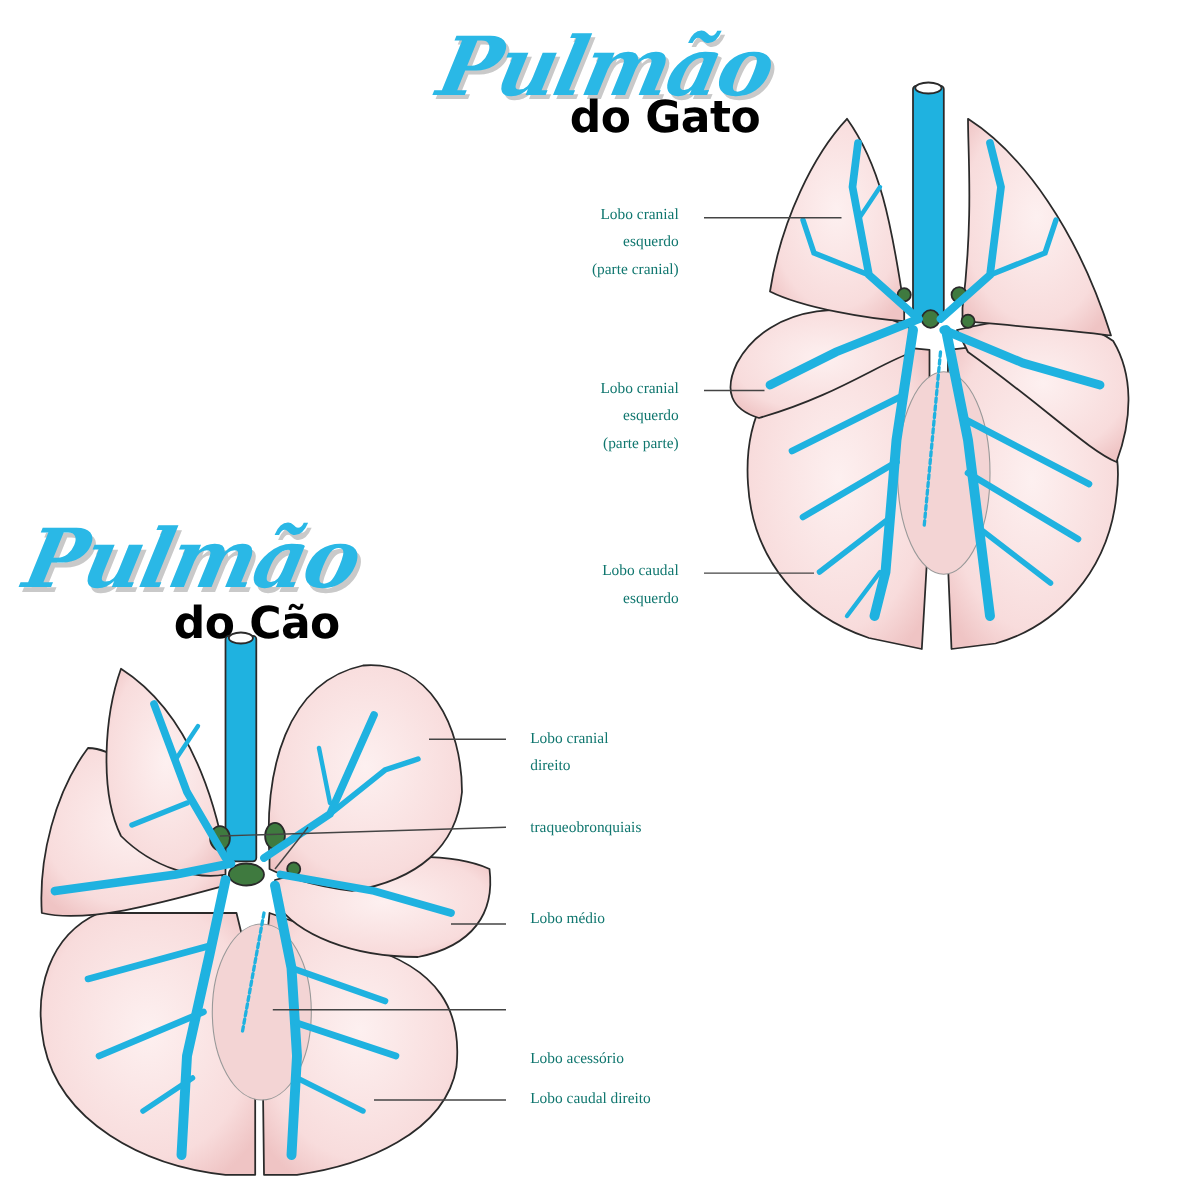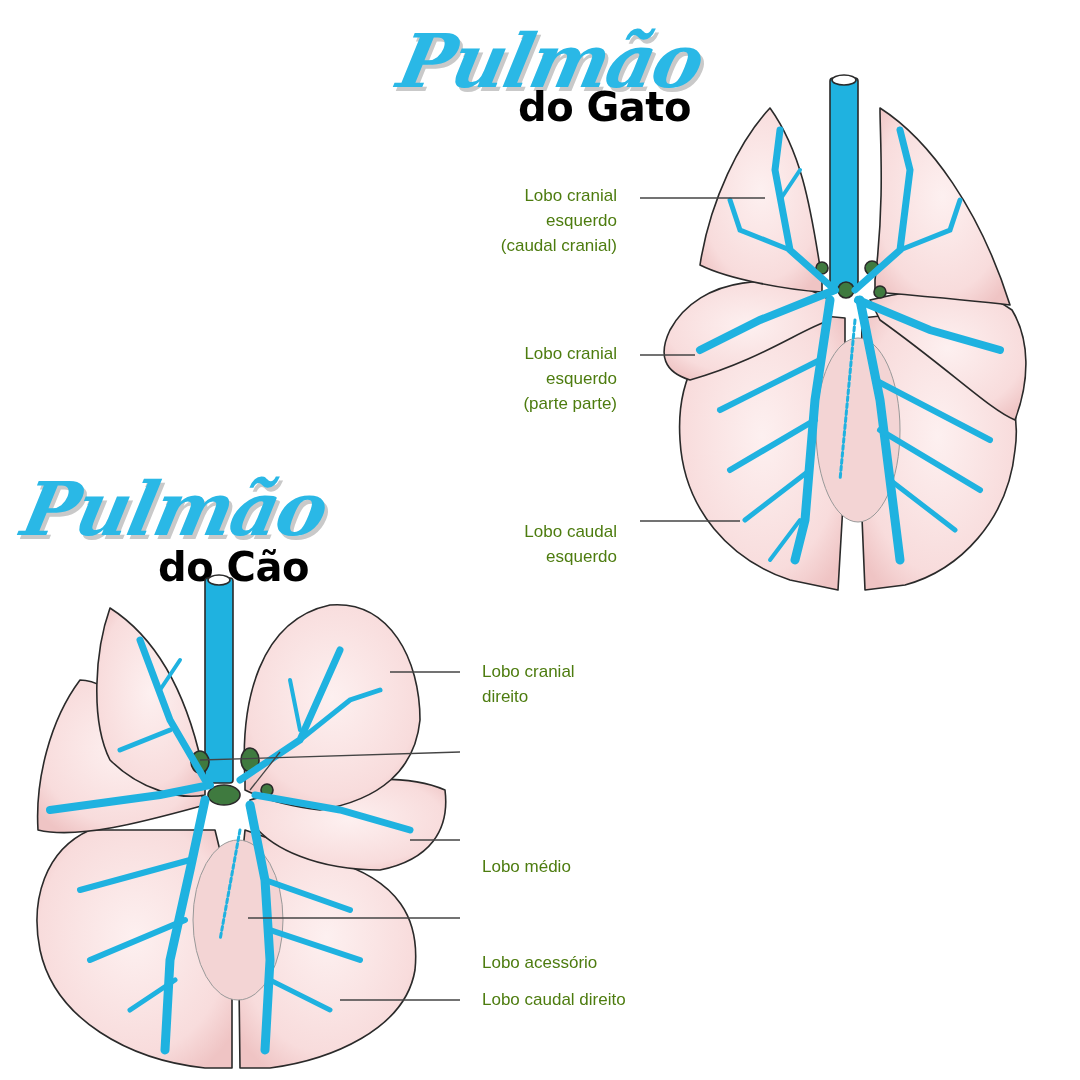--- a/index.html
+++ b/index.html
@@ -18,24 +18,24 @@
   .title-sub {
     position: absolute;
     font-family: "DejaVu Sans", sans-serif;
     font-weight: bold;
     color: #000000;
     white-space: nowrap;
     letter-spacing: -0.5px;
   }
   .label {
     position: absolute;
-    font-family: Liberation Sans, sans-serif;
-    font-size: 17px;
+    font-family: Liberation Serif, serif;
+    font-size: 14px;
     line-height: 25px;
-    color: #4d7c0f;
+    color: #0f766e;
     white-space: nowrap;
   }
   .label.right { text-align: right; }
   .label span { display: block; }
   svg.diagram { position: absolute; left: 0; top: 0; }
 </style>
 </head>
 <body>
 
 <div class="title-script" style="left:400px; top:18px; font-size:74px;">Pulmão</div>
@@ -151,39 +151,40 @@
     <line x1="250" y1="790" x2="280" y2="752"></line>
     <line x1="410" y1="840" x2="460" y2="840"></line>
     <line x1="248" y1="918" x2="460" y2="918"></line>
     <line x1="340" y1="1000" x2="460" y2="1000"></line>
   </g>
 </svg>
 
 <div class="label right" style="right:463px; top:183px;">
   <span>Lobo cranial</span>
   <span>esquerdo</span>
-  <span>(caudal cranial)</span>
+  <span>(parte cranial)</span>
 </div>
 <div class="label right" style="right:463px; top:341px;">
   <span>Lobo cranial</span>
   <span>esquerdo</span>
   <span>(parte parte)</span>
 </div>
-<div class="label right" style="right:463px; top:519px;">
+<div class="label right" style="right:463px; top:507px;">
   <span>Lobo caudal</span>
   <span>esquerdo</span>
 </div>
 
 <div class="label" style="left:482px; top:659px;">
   <span>Lobo cranial</span>
   <span>direito</span>
 </div>
 <div class="label" style="left:482px; top:740px;">
+  <span>traqueobronquiais</span>
 </div>
-<div class="label" style="left:482px; top:854px;">
+<div class="label" style="left:482px; top:823px;">
   <span>Lobo médio</span>
 </div>
 <div class="label" style="left:482px; top:950px;">
   <span>Lobo acessório</span>
 </div>
 <div class="label" style="left:482px; top:987px;">
   <span>Lobo caudal direito</span>
 </div>
 
 </body></html>

